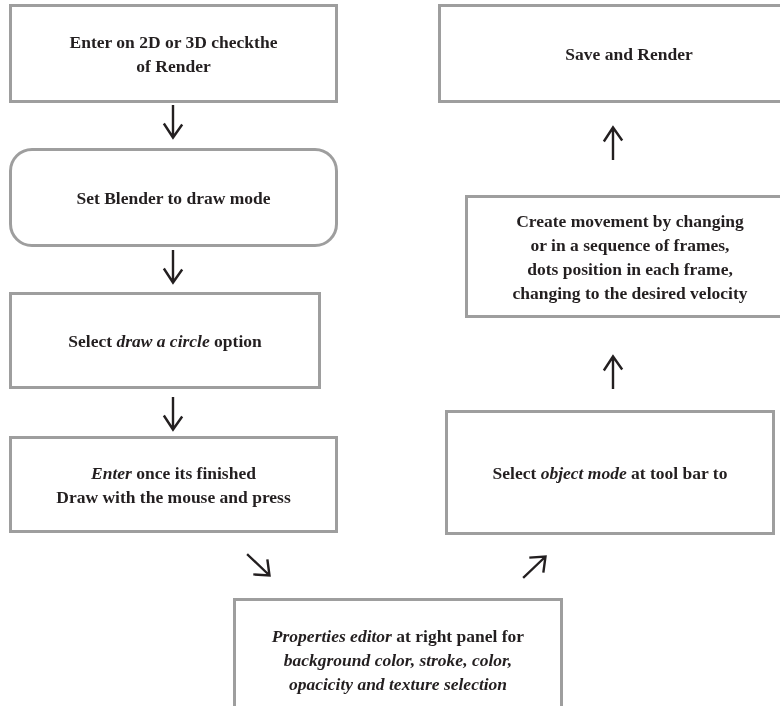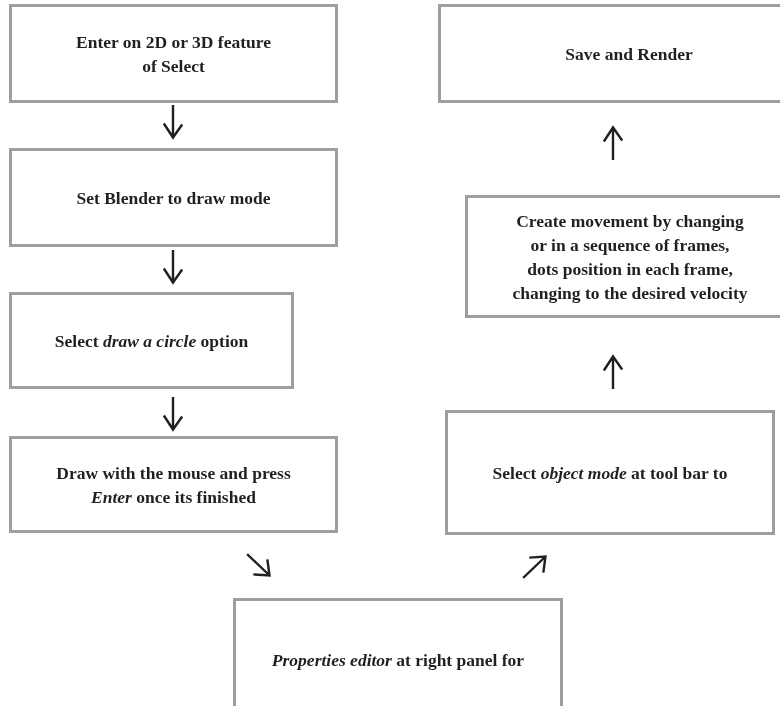--- a/index.html
+++ b/index.html
@@ -36,55 +36,57 @@
     stroke-linecap: square;
     stroke-linejoin: miter;
   }
 </style>
 </head>
 <body>
 
 <div class="canvas">
 
   <div class="box" style="left:9px; top:4px; width:329px; height:99px;">
-    <div class="ln">Enter on 2D or 3D feature</div>
-    <div class="ln">of Select</div>
+    <div class="ln">Enter on 2D or 3D checkthe</div>
+    <div class="ln">of Render</div>
   </div>
 
   <svg class="arrow" style="left:161px; top:105px;" width="24" height="36" viewBox="0 0 24 36">
     <path d="M12 1 L12 31 M3.5 19.5 L12 32.5 L20.5 20.5"></path>
   </svg>
 
-  <div class="box" style="left:9px; top:148px; width:329px; height:99px;">
+  <div class="box" style="left:9px; top:148px; width:329px; height:99px;border-radius:23px;">
     <div class="ln">Set Blender to draw mode</div>
   </div>
 
   <svg class="arrow" style="left:161px; top:250px;" width="24" height="36" viewBox="0 0 24 36">
     <path d="M12 1 L12 31 M3.5 19.5 L12 32.5 L20.5 20.5"></path>
   </svg>
 
-  <div class="box" style="left:9px; top:292px; width:285px; height:97px;">
+  <div class="box" style="left:9px; top:292px; width:312px; height:97px;">
     <div class="ln"><span>Select </span><span class="em">draw a circle</span><span> option</span></div>
   </div>
 
   <svg class="arrow" style="left:161px; top:397px;" width="24" height="36" viewBox="0 0 24 36">
     <path d="M12 1 L12 31 M3.5 19.5 L12 32.5 L20.5 20.5"></path>
   </svg>
 
   <div class="box" style="left:9px; top:436px; width:329px; height:97px;">
+    <div class="ln"><span class="em">Enter</span><span> once its finished</span></div>
     <div class="ln">Draw with the mouse and press</div>
-    <div class="ln"><span class="em">Enter</span><span> once its finished</span></div>
   </div>
 
   <svg class="arrow" style="left:245px; top:552px;" width="28" height="28" viewBox="0 0 28 28">
     <path d="M3 3 L23 22 M22.5 8.5 L24.5 23.5 L9.5 22.5"></path>
   </svg>
 
   <div class="box" style="left:233px; top:598px; width:330px; height:124px;">
     <div class="ln"><span class="em">Properties editor</span><span> at right panel for</span></div>
+    <div class="ln em">background color, stroke, color,</div>
+    <div class="ln em">opacicity and texture selection</div>
   </div>
 
   <svg class="arrow" style="left:521px; top:552px;" width="28" height="28" viewBox="0 0 28 28">
     <path d="M3 25 L23 6 M22.5 19.5 L24.5 4.5 L9.5 5.5"></path>
   </svg>
 
   <div class="box" style="left:445px; top:410px; width:330px; height:125px;">
     <div class="ln"><span>Select </span><span class="em">object mode</span><span> at tool bar to</span></div>
   </div>
 

